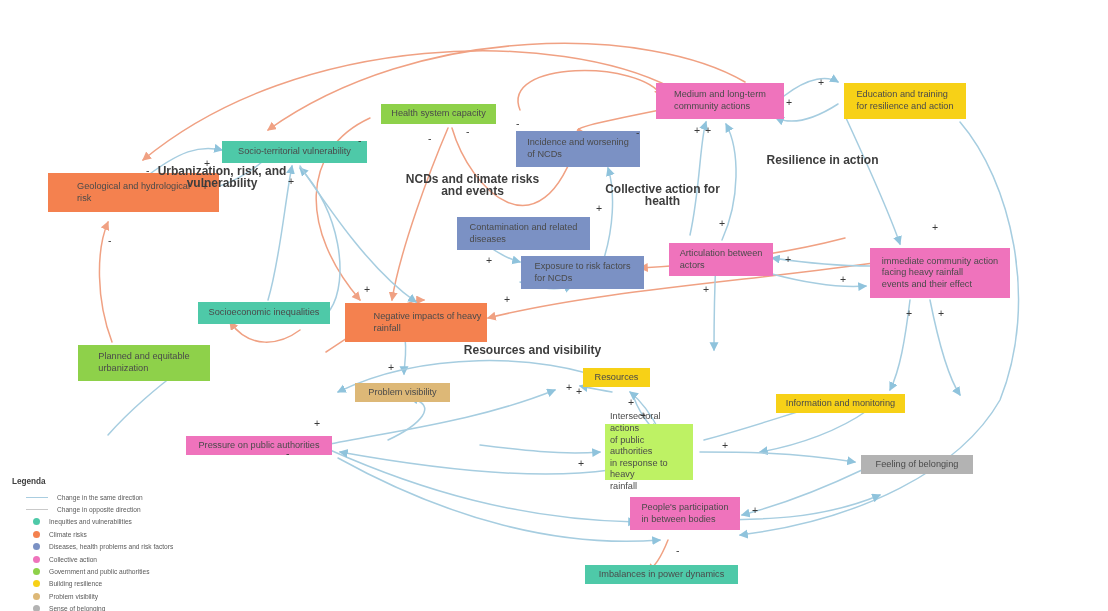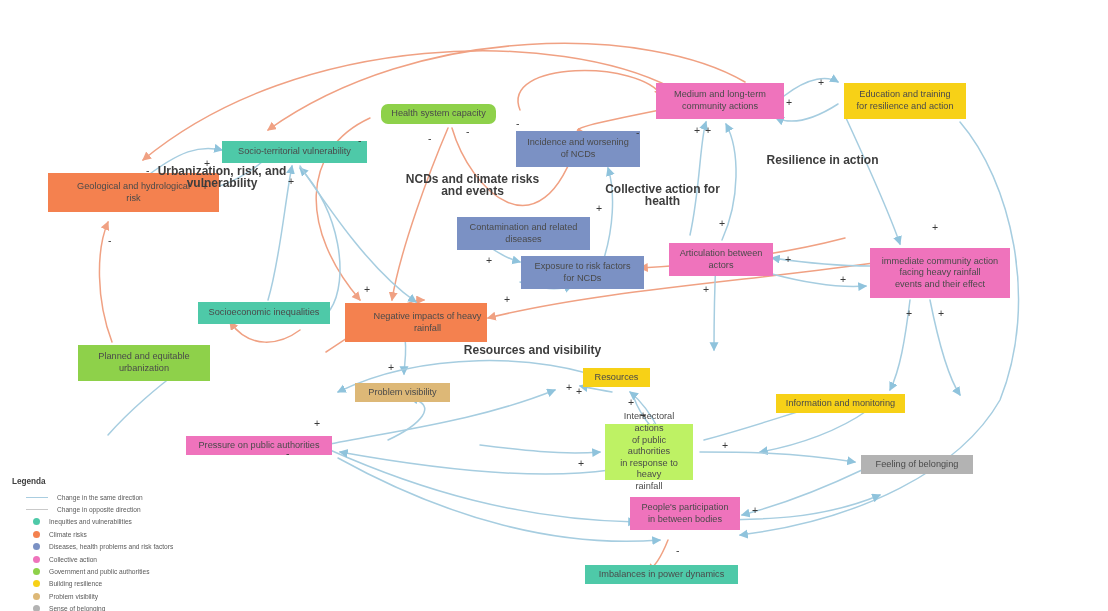--- a/index.html
+++ b/index.html
@@ -3,21 +3,21 @@
 <meta charset="utf-8">
 <style>
   html,body{margin:0;padding:0;background:#ffffff;}
   body{width:1108px;height:611px;overflow:hidden;
        font-family:"Liberation Sans","DejaVu Sans",sans-serif;
        -webkit-font-smoothing:antialiased;}
   #canvas{position:relative;width:1108px;height:611px;background:#fff;}
   #edges{position:absolute;left:0;top:0;width:1108px;height:611px;}
   .node{position:absolute;box-sizing:border-box;
         display:flex;align-items:center;justify-content:center;
-        text-align:center;color:#4a4a4a;font-size:9.2px;line-height:11.6px;
+        color:#4a4a4a;font-size:9.2px;line-height:11.6px;
         padding:3px 5px;white-space:pre-line;}
   .grp{position:absolute;color:#3d3d3d;font-size:12px;font-weight:bold;
        line-height:11.5px;text-align:center;white-space:pre-line;}
   .sgn{position:absolute;color:#3a3a3a;font-size:10.5px;line-height:10.5px;
        font-family:"Liberation Sans",sans-serif;}
   #legend{position:absolute;left:12px;top:477px;width:200px;}
   #legend .ltitle{font-size:8.2px;font-weight:bold;color:#3d3d3d;margin-bottom:5px;}
   #legend .lrow{display:flex;align-items:center;height:12.4px;}
   #legend .lrow .lbl{font-size:6.6px;color:#5a5a5a;}
   .swatch{width:7px;height:7px;border-radius:50%;margin-left:21px;margin-right:9px;flex:none;}
@@ -103,21 +103,21 @@
   <div class="node" style="left:222px;top:141px;width:145px;height:22px;background:#4ec9a8;">Socio-territorial vulnerability</div>
 
   <div class="node" style="left:198px;top:302px;width:132px;height:22px;background:#4ec9a8;">Socioeconomic inequalities</div>
 
   <div class="node" style="left:78px;top:345px;width:132px;height:36px;background:#8ed14a;">Planned and equitable
 urbanization</div>
 
   <div class="node" style="left:345px;top:303px;width:142px;height:39px;background:#f4814f;padding-left:28px;">Negative impacts of heavy
 rainfall</div>
 
-  <div class="node" style="left:381px;top:104px;width:115px;height:20px;background:#8ed14a;border-radius:7px;">Health system capacity</div>
+  <div class="node" style="left:381px;top:104px;width:115px;height:20px;background:#8ed14a;">Health system capacity</div>
 
   <div class="node" style="left:516px;top:131px;width:124px;height:36px;background:#7b91c4;">Incidence and worsening
 of NCDs</div>
 
   <div class="node" style="left:457px;top:217px;width:133px;height:33px;background:#7b91c4;">Contamination and related
 diseases</div>
 
   <div class="node" style="left:521px;top:256px;width:123px;height:33px;background:#7b91c4;">Exposure to risk factors
 for NCDs</div>
 

